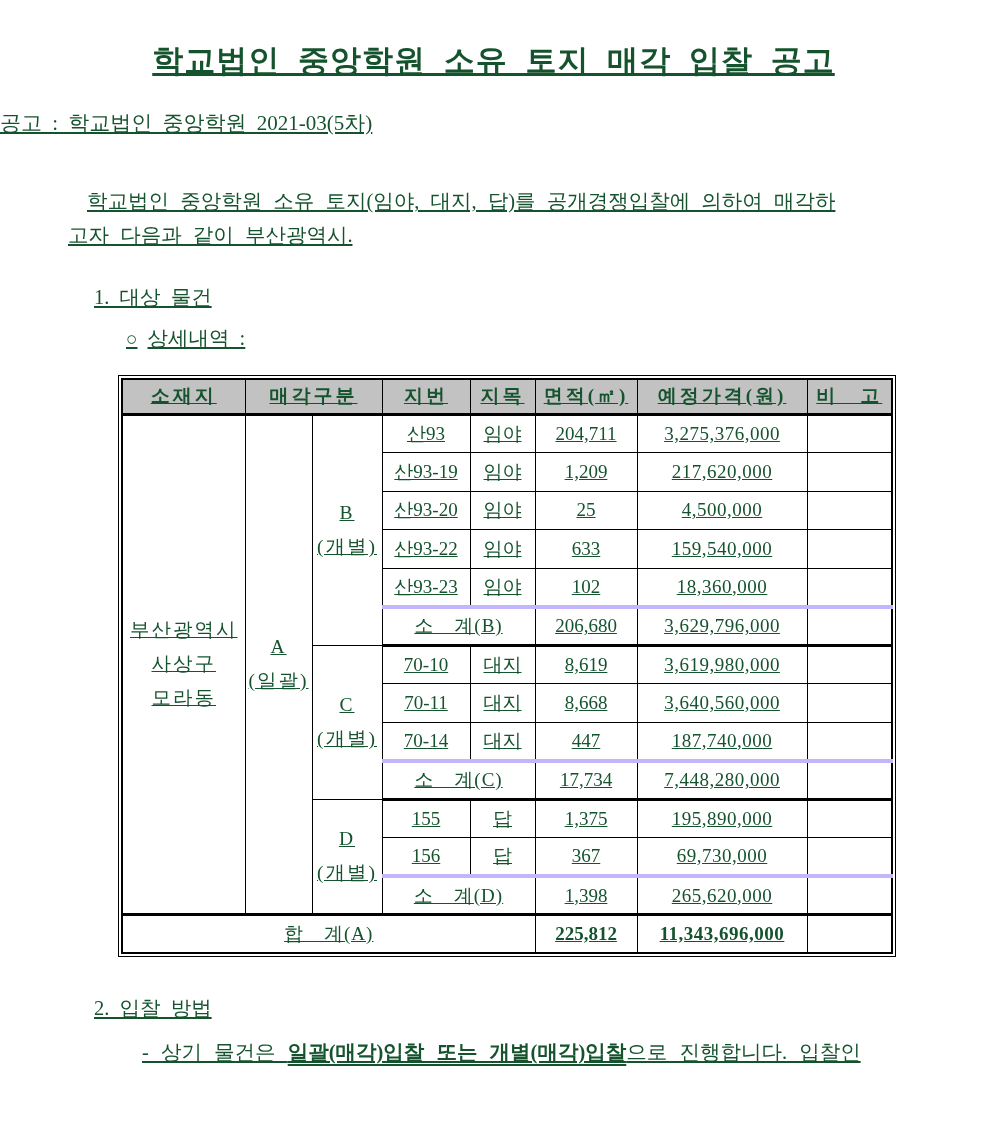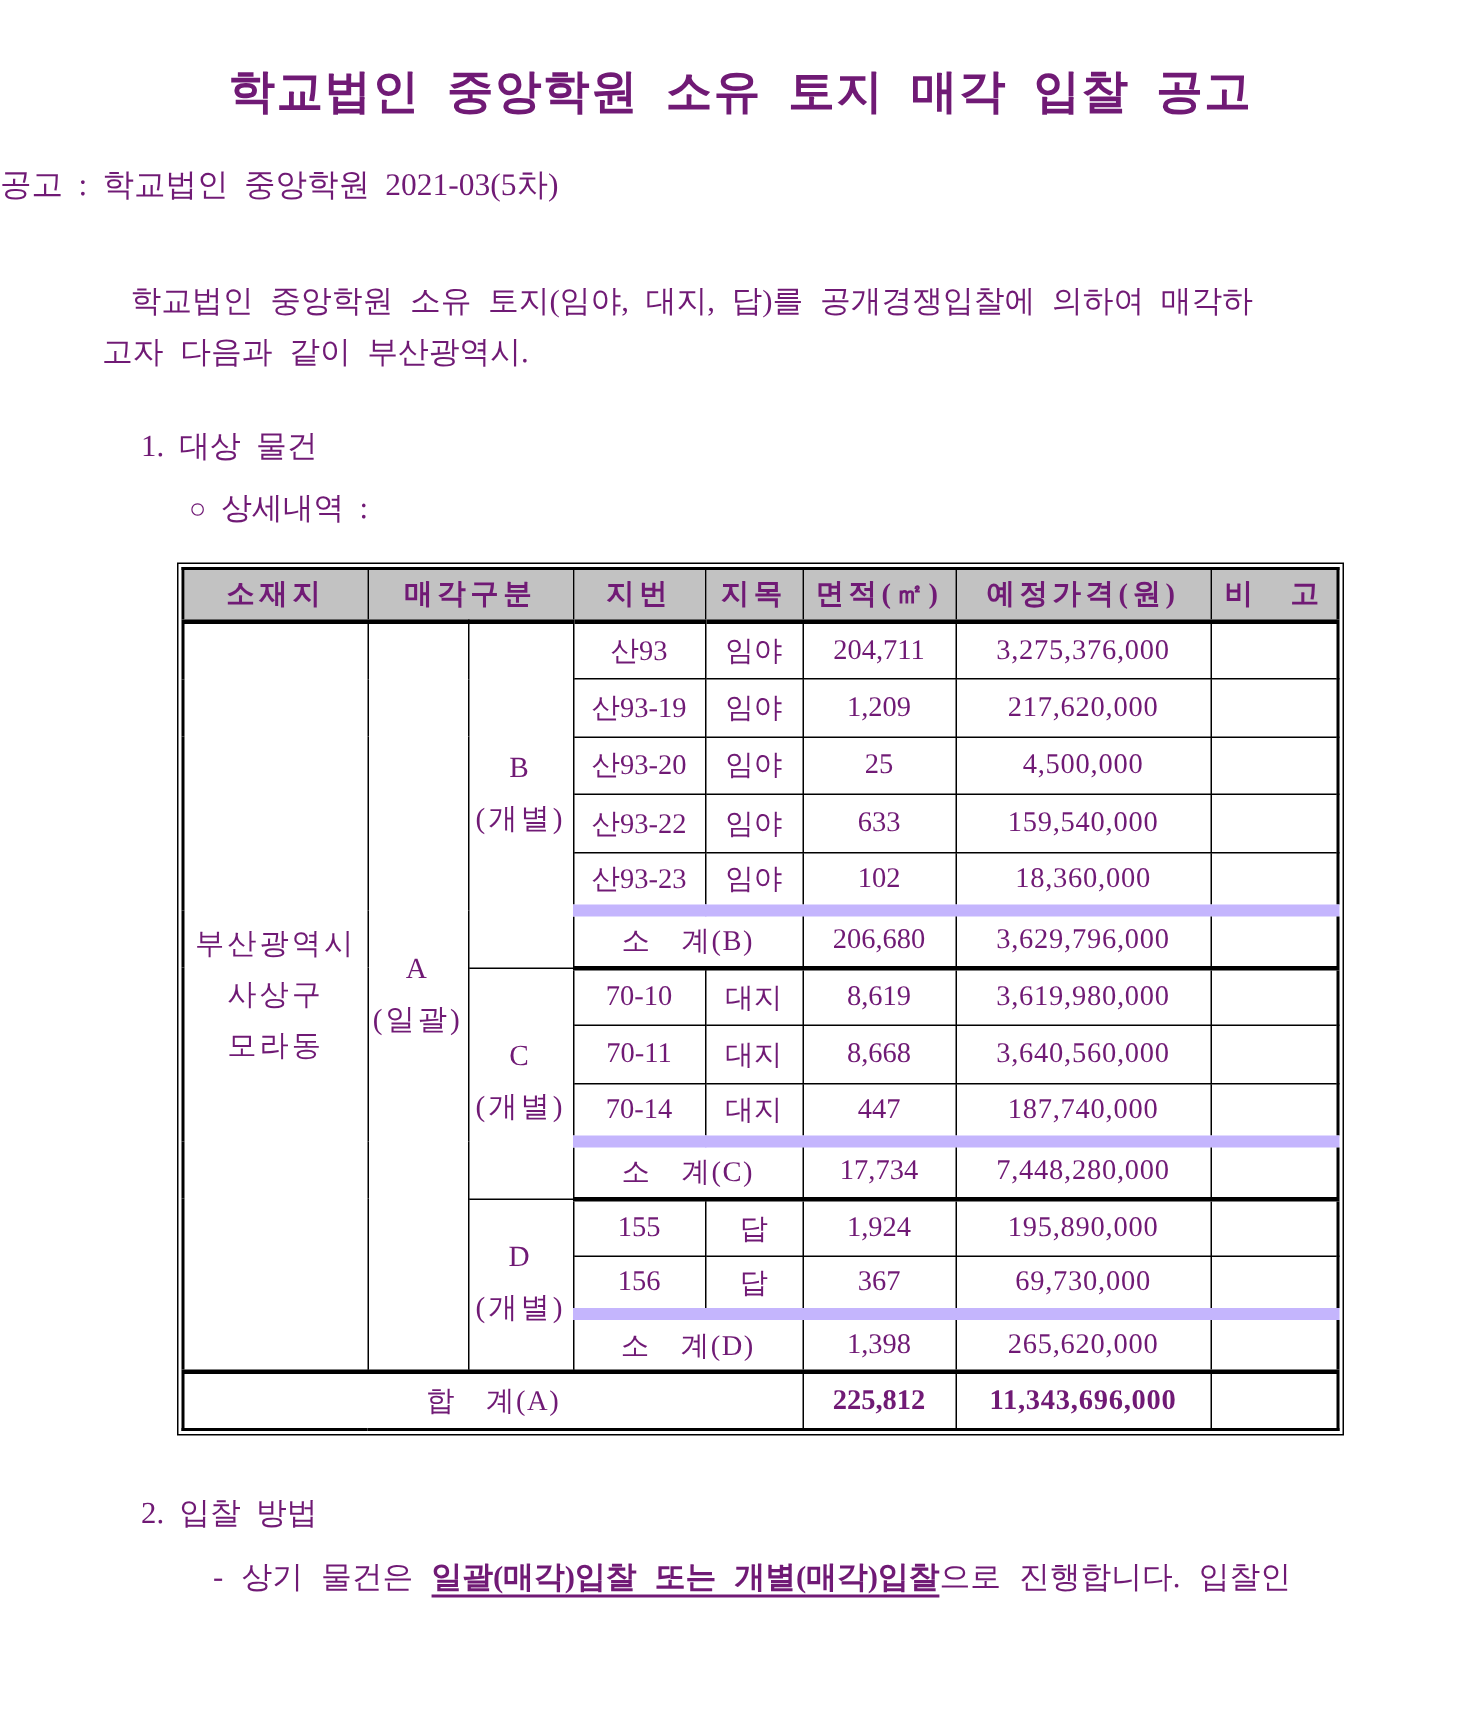--- a/index.html
+++ b/index.html
@@ -3,23 +3,24 @@
 <meta charset="utf-8">
 <style>
   * { margin: 0; padding: 0; box-sizing: border-box; }
   html, body { background: #ffffff; }
   .page {
     position: relative;
     width: 987px;
     height: 1142px;
     margin: 0 auto;
     background: #ffffff;
-    color: #701a75;
+    color: #14532d;
     font-family: "Liberation Serif", "DejaVu Serif", serif;
     overflow: hidden;
+    text-decoration: underline;
   }
   .doc-title {
     margin-top: 40px;
     text-align: center;
     font-size: 31px;
     font-weight: bold;
     letter-spacing: 1px;
     word-spacing: 9px;
   }
   .doc-subtitle {
@@ -73,21 +74,21 @@
   table.land thead th {
     background: #c2c2c2;
     font-weight: bold;
     height: 35px;
     border-bottom: 3px solid #000;
     letter-spacing: 3px;
   }
   td.area { text-align: right; padding-right: 10px; }
   td.price { text-align: right; padding-right: 20px; letter-spacing: 0.5px; }
   td.loc, td.grp { line-height: 34px; font-size: 19.5px; letter-spacing: 2px; }
-  tr.subtotal td { border-top: 8px solid #c4b5fd; }
+  tr.subtotal td { border-top: 4px solid #c4b5fd; }
   tr.subtotal td.sub-label { letter-spacing: 1px; }
   tr.grp-close td, td.grp-end { border-bottom: 3px solid #000; }
   tr.total td { border-top: 3px solid #000; }
   td.bold, tr.total td.area, tr.total td.price { font-weight: bold; }
   tr.total td.total-label { letter-spacing: 1px; }
   
   .dash-line {
     margin-left: 142px;
     margin-top: 12px;
     font-size: 20.5px;
@@ -227,21 +228,21 @@
         <td class="price bold">7,448,280,000</td>
         <td class="bigo"></td>
       </tr>
       <tr>
         <td class="grp" rowspan="3">
           <div>D</div>
           <div>(개별)</div>
         </td>
         <td>155</td>
         <td>답</td>
-        <td class="area">1,924</td>
+        <td class="area">1,375</td>
         <td class="price">195,890,000</td>
         <td class="bigo"></td>
       </tr>
       <tr>
         <td>156</td>
         <td>답</td>
         <td class="area">367</td>
         <td class="price">69,730,000</td>
         <td class="bigo"></td>
       </tr>

